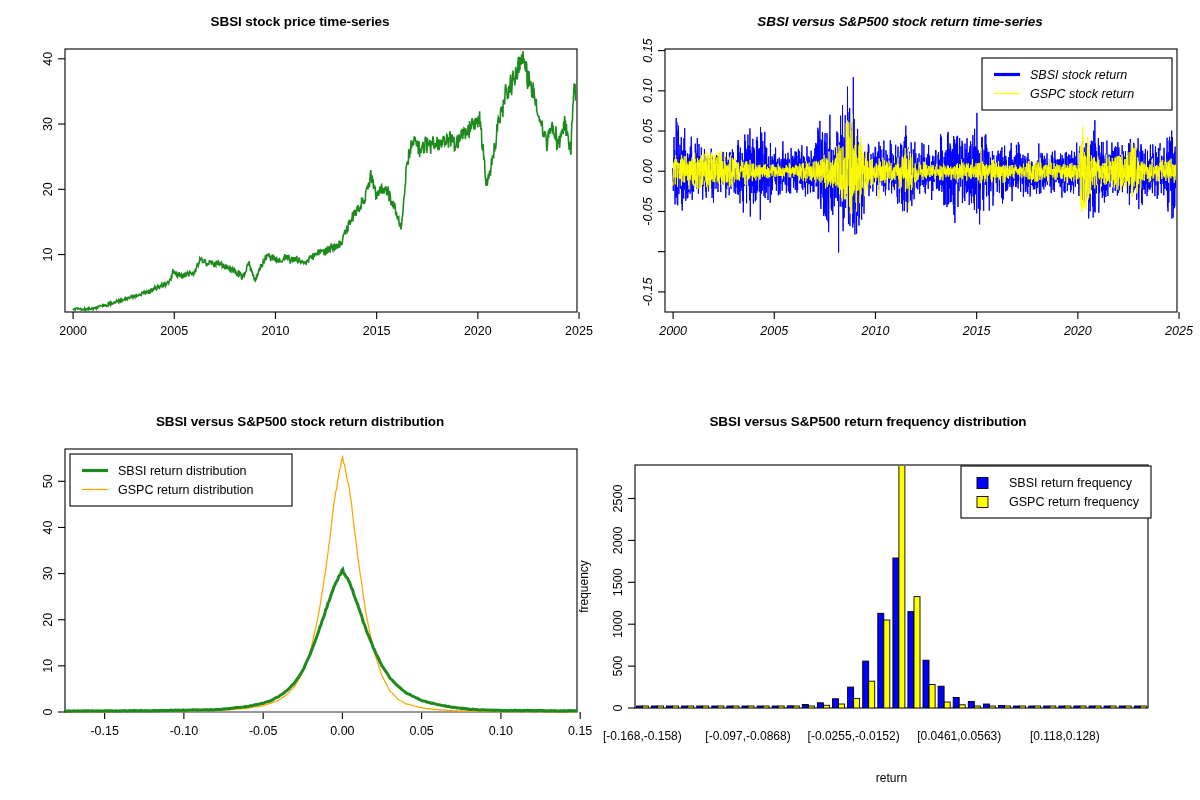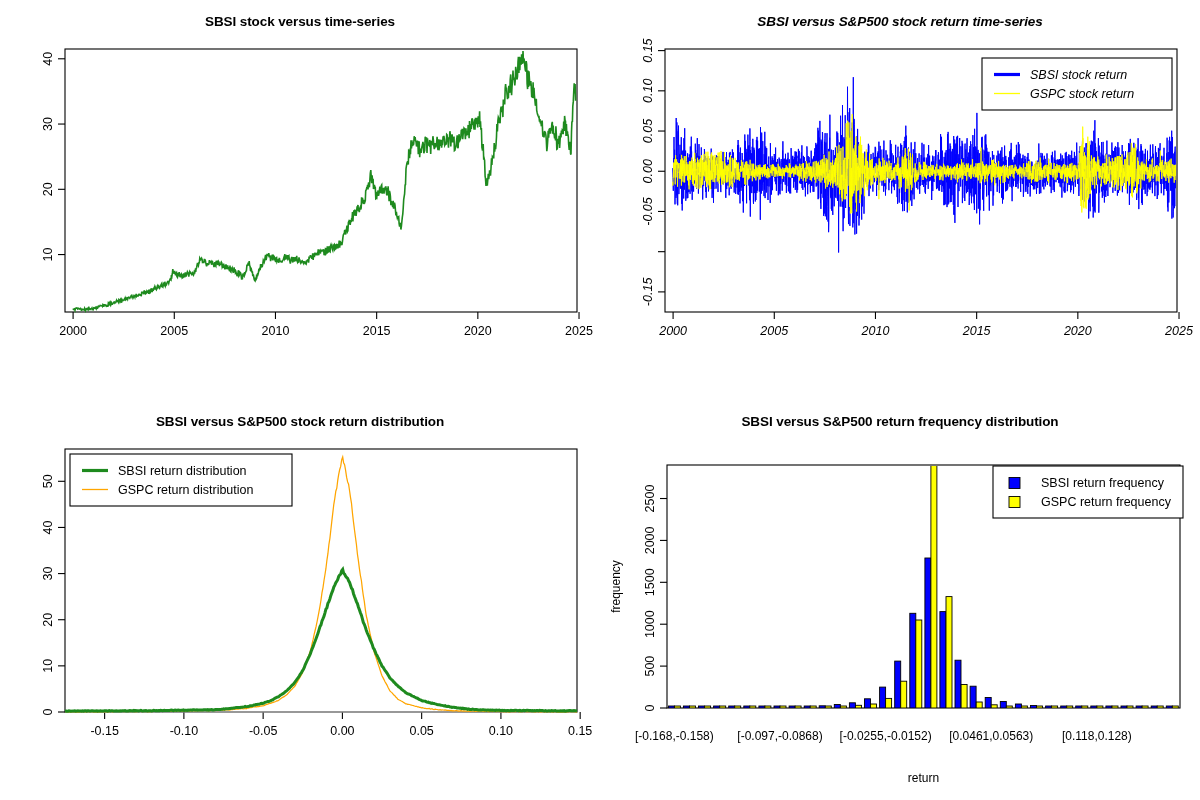--- a/index.html
+++ b/index.html
@@ -3,36 +3,36 @@
 <meta charset="utf-8">
 <title>R multi-panel stock analysis</title>
 <style>
   html,body{margin:0;padding:0;background:#ffffff;}
   body{width:1200px;height:800px;font-family:"Liberation Sans",sans-serif;color:#000;}
   #page{position:relative;width:1200px;height:800px;overflow:hidden;background:#fff;}
   .panel{position:absolute;width:600px;height:400px;}
   #p1{left:0;top:0;}
   #p2{left:600px;top:0;font-style:italic;}
   #p3{left:0;top:400px;text-decoration:underline;}
-  #p4{left:600px;top:400px;}
+  #p4{left:568px;top:400px;}
   .ptitle{
     position:absolute;left:0;right:0;top:14px;text-align:center;
     font-weight:bold;font-size:13.5px;letter-spacing:-0.1px;
     font-family:"Liberation Sans",sans-serif;color:#000;
   }
   .plotsvg{position:absolute;left:0;top:0;width:600px;height:400px;}
   text{font-family:"Liberation Sans",sans-serif;fill:#000;}
 </style>
 </head>
 <body>
 
 <div id="page">
 
   <div class="panel" id="p1">
-    <div class="ptitle">SBSI stock versus time-series</div>
+    <div class="ptitle">SBSI stock price time-series</div>
     <svg class="plotsvg" id="svg1" viewBox="0 0 600 400">
         <rect x="65" y="49" width="512" height="263" fill="none" stroke="#000" stroke-width="1.1"></rect>
         <g>
           <line x1="73.09486166008084" y1="312" x2="73.09486166008084" y2="319" stroke="#000" stroke-width="1.1"></line>
           <text x="73.09486166008084" y="335" font-size="12.5" text-anchor="middle" fill="#000" font-family="&quot;Liberation Sans&quot;, sans-serif">2000</text>
           <line x1="174.28063241106827" y1="312" x2="174.28063241106827" y2="319" stroke="#000" stroke-width="1.1"></line>
           <text x="174.28063241106827" y="335" font-size="12.5" text-anchor="middle" fill="#000" font-family="&quot;Liberation Sans&quot;, sans-serif">2005</text>
           <line x1="275.46640316205566" y1="312" x2="275.46640316205566" y2="319" stroke="#000" stroke-width="1.1"></line>
           <text x="275.46640316205566" y="335" font-size="12.5" text-anchor="middle" fill="#000" font-family="&quot;Liberation Sans&quot;, sans-serif">2010</text>
           <line x1="376.6521739130431" y1="312" x2="376.6521739130431" y2="319" stroke="#000" stroke-width="1.1"></line>

